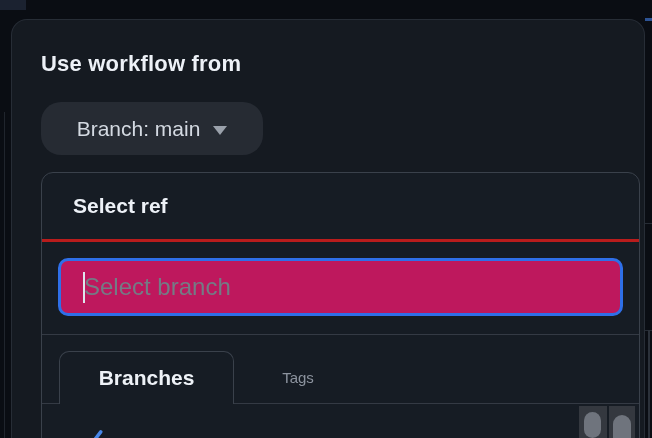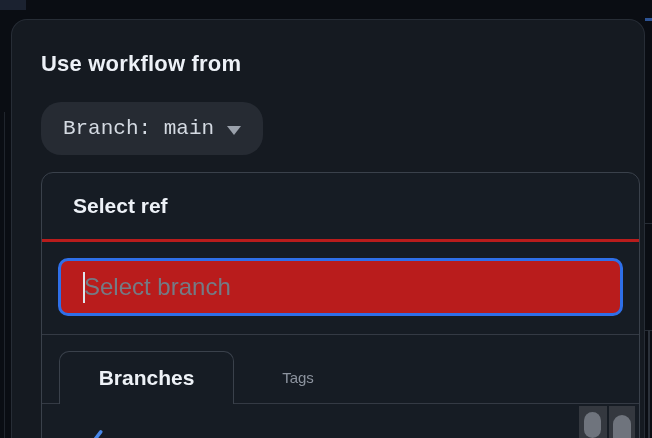--- a/index.html
+++ b/index.html
@@ -32,21 +32,21 @@
   .dialog-title {
     position: absolute; left: 29px; top: 31px;
     font-size: 22px; font-weight: bold; color: #edf1f7;
     letter-spacing: 0.2px;
   }
   .branch-btn {
     position: absolute; left: 29px; top: 82px;
     width: 222px; height: 53px;
     display: flex; align-items: center; justify-content: center; gap: 13px;
     background: #262b33; border: none; border-radius: 20px;
-    color: #d4dae2; font-size: 21px; font-family: Liberation Mono, monospace;
+    color: #d4dae2; font-size: 21px; font-family: Liberation Sans, sans-serif;
     cursor: pointer; padding: 0;
   }
   .caret-down {
     width: 0; height: 0;
     border-left: 7px solid transparent;
     border-right: 7px solid transparent;
     border-top: 9px solid #9aa1ab;
     margin-top: 3px;
   }
 
@@ -66,21 +66,21 @@
     font-size: 21px; font-weight: bold; color: #edf1f7;
   }
   .panel-search {
     height: 93px;
     border-bottom: 1px solid #343a44;
     position: relative;
     padding: 16px;
   }
   .search-input {
     width: 565px; height: 58px;
-    background: #b91c1c;
+    background: #be185d;
     border: 3px solid #2f6fe8;
     border-radius: 10px;
     color: #e6edf3;
     font-size: 24px; font-family: inherit;
     padding: 0 14px 0 23px;
     outline: none;
   }
   .search-input::placeholder { color: #747b85; opacity: 1; }
   .text-cursor {
     position: absolute; left: 41px; top: 30px;

